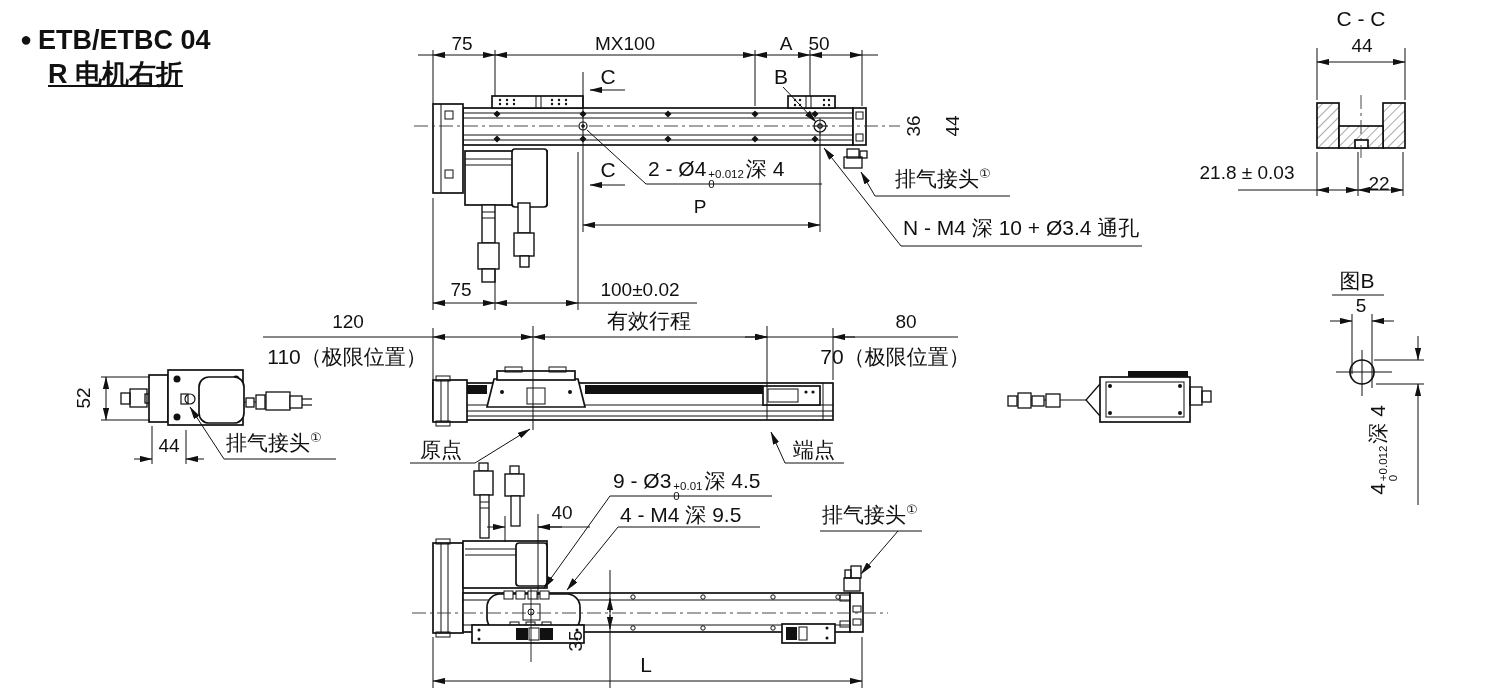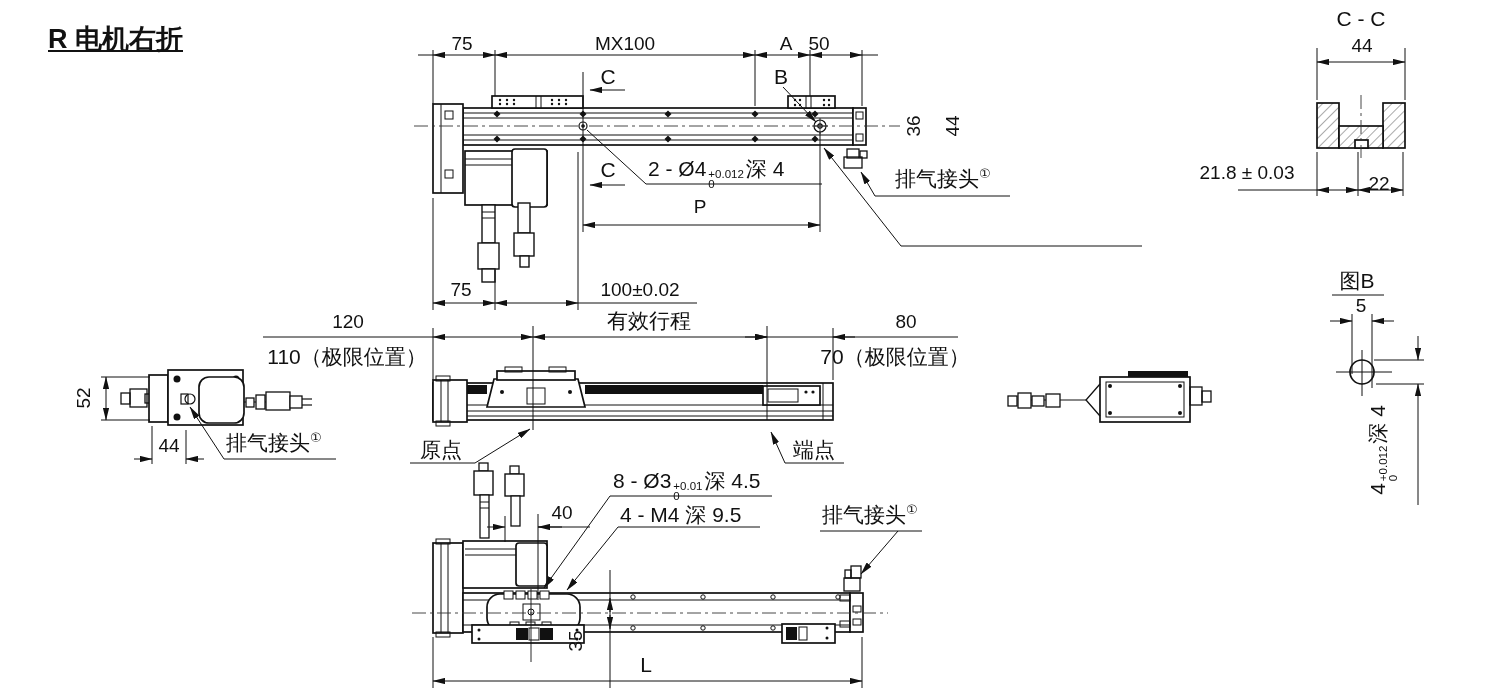--- a/index.html
+++ b/index.html
@@ -360,20 +360,21 @@
     <line x1="610" y1="612" x2="610" y2="598" marker-end="url(#ah)"></line>
     <line x1="610" y1="615" x2="610" y2="629" marker-end="url(#ah)"></line>
     <line x1="531" y1="589" x2="531" y2="662" stroke-width="0.9"></line>
     <line x1="433" y1="637" x2="433" y2="688"></line>
         <line x1="862" y1="637" x2="862" y2="688"></line>
     <line x1="433" y1="681" x2="862" y2="681" marker-start="url(#ah)" marker-end="url(#ah)"></line>
   </g>
 </svg>
 
 <div class="title-block">
+  <div><span class="bullet">●</span><span>ETB/ETBC 04</span></div>
   <div class="ln2">R 电机右折</div>
 </div>
 
 <div class="lbl ctr" style="left:462px;top:44px">75</div>
 <div class="lbl ctr" style="left:625px;top:44px">MX100</div>
 <div class="lbl ctr" style="left:786px;top:44px">A</div>
 <div class="lbl ctr" style="left:819px;top:44px">50</div>
 <div class="lbl ctr cjk" style="left:608px;top:77px">C</div>
 <div class="lbl ctr cjk" style="left:781px;top:77px">B</div>
 <div class="lbl ctr cjk" style="left:608px;top:170px">C</div>
@@ -384,20 +385,21 @@
         <span>0</span>
       </span><span>深 4</span>
 </div>
 
 <div class="lbl rot" style="left:914px;top:126px">36</div>
 <div class="lbl rot" style="left:953px;top:126px">44</div>
 
 <div class="lbl cjk" style="left:895px;top:168px">
   <span>排气接头</span><span class="sup">①</span>
 </div>
+<div class="lbl cjk" style="left:903px;top:217px">N - M4 深 10 + Ø3.4 通孔</div>
 <div class="lbl ctr" style="left:700px;top:207px">P</div>
 <div class="lbl ctr" style="left:461px;top:290px">75</div>
 <div class="lbl ctr" style="left:640px;top:290px">100±0.02</div>
 
 <div class="lbl ctr" style="left:348px;top:322px">120</div>
 <div class="lbl ctr cjk" style="left:347px;top:357px">110（极限位置）</div>
 <div class="lbl ctr cjk" style="left:649px;top:321px">有效行程</div>
 <div class="lbl ctr" style="left:906px;top:322px">80</div>
 <div class="lbl ctr cjk" style="left:895px;top:357px">70（极限位置）</div>
 <div class="lbl rot" style="left:84px;top:398px">52</div>
@@ -417,21 +419,21 @@
 <div class="lbl ctr" style="left:1361px;top:306px">5</div>
 <div class="lbl rot note" style="left:1382px;top:450px">
   <span>4</span><span class="tol">
         <span>+0.012</span>
         <span>0</span>
       </span><span>深 4</span>
 </div>
 
 <div class="lbl ctr" style="left:562px;top:513px">40</div>
 <div class="lbl note" style="left:613px;top:470px">
-  <span>8 - Ø3</span><span class="tol">
+  <span>9 - Ø3</span><span class="tol">
         <span>+0.01</span>
         <span>0</span>
       </span><span>深 4.5</span>
 </div>
 <div class="lbl cjk" style="left:620px;top:504px">4 - M4 深 9.5</div>
 <div class="lbl cjk" style="left:822px;top:504px">
   <span>排气接头</span><span class="sup">①</span>
 </div>
 <div class="lbl rot" style="left:576px;top:641px">35</div>
 <div class="lbl ctr cjk" style="left:646px;top:665px">L</div>

